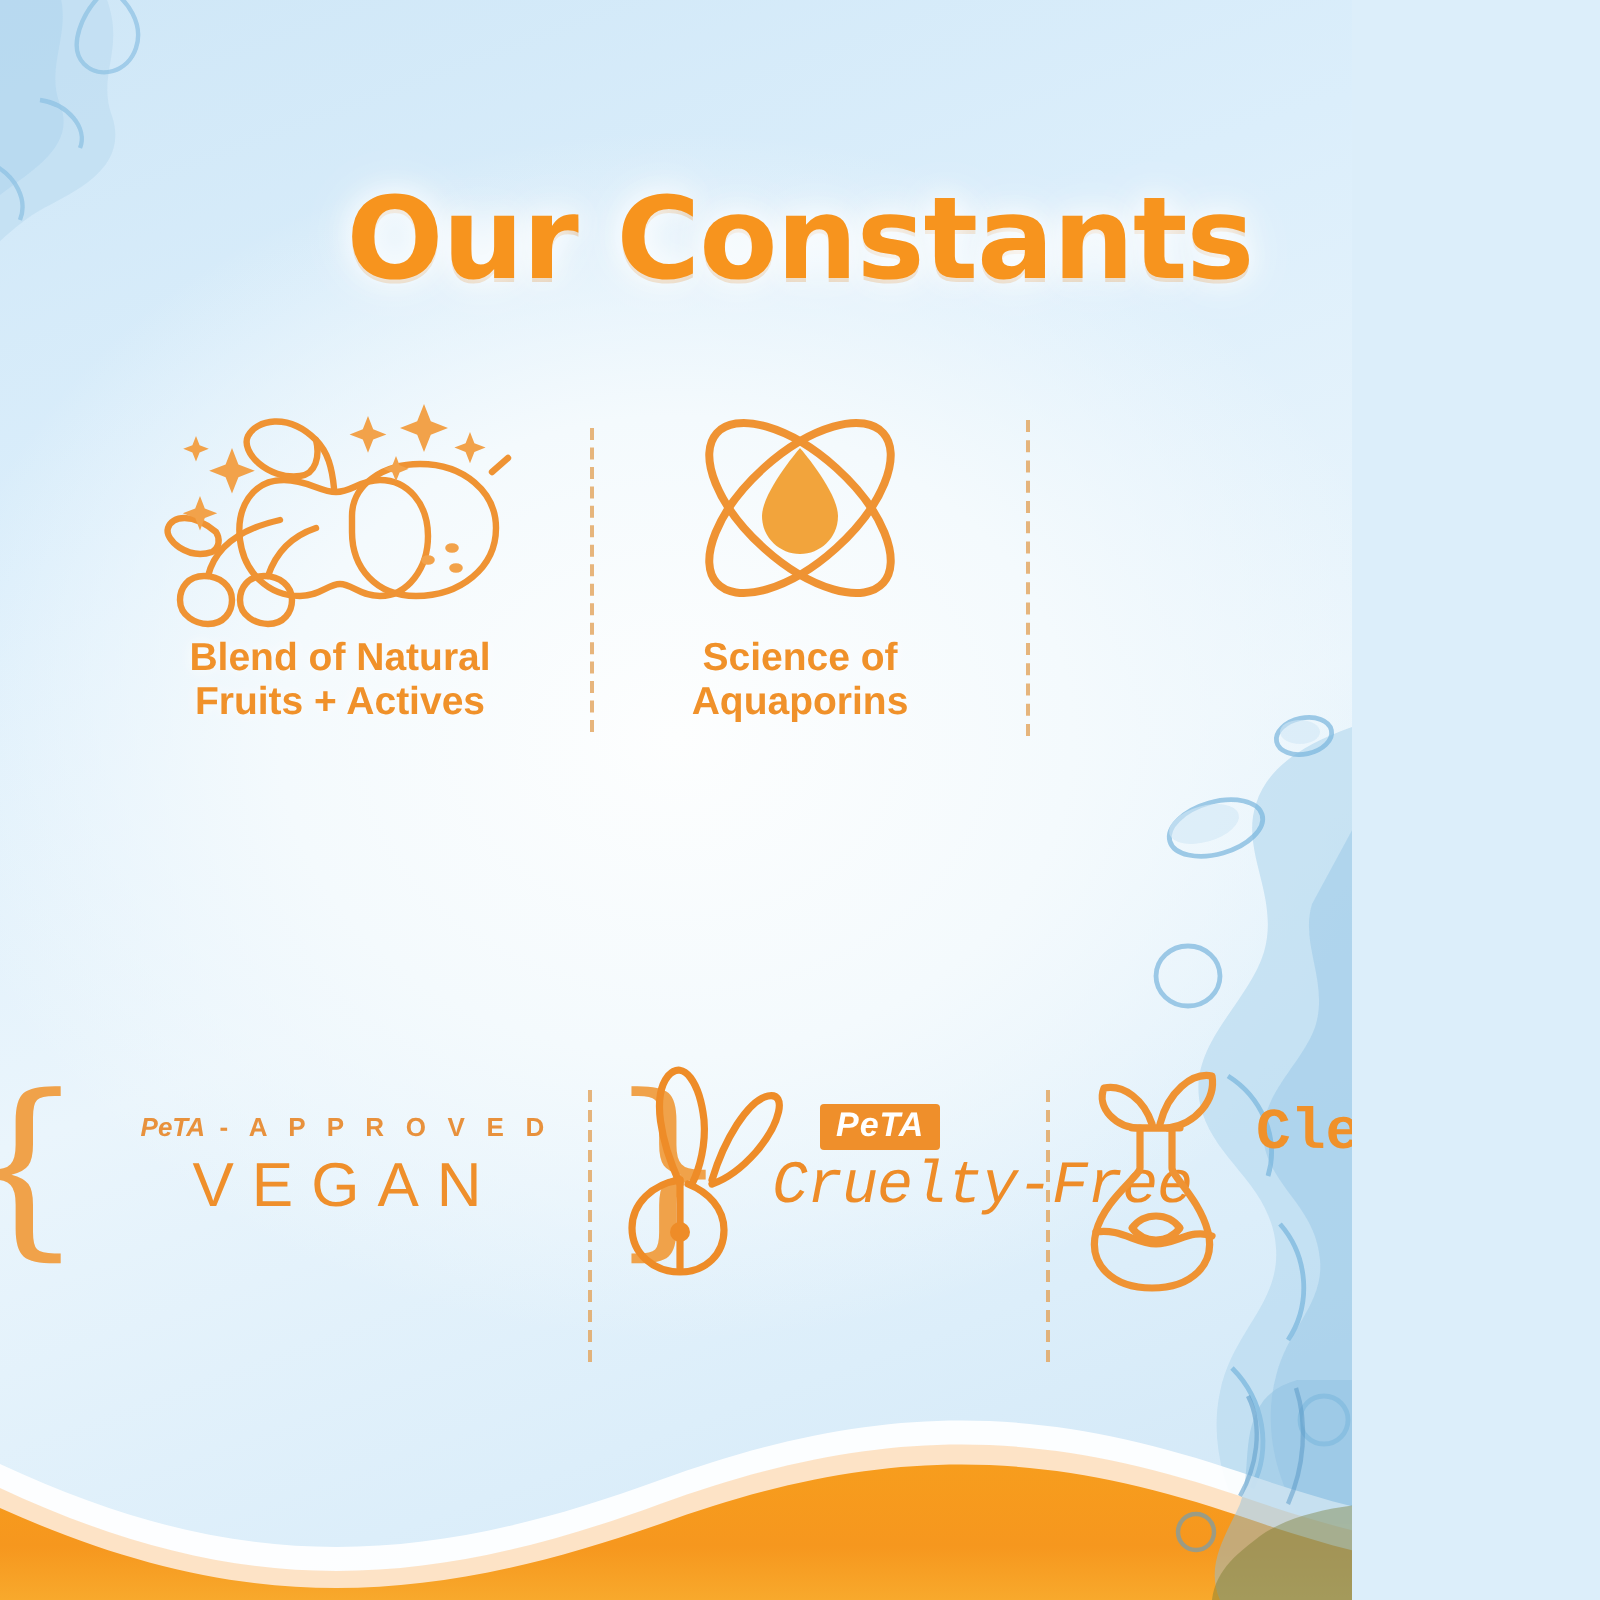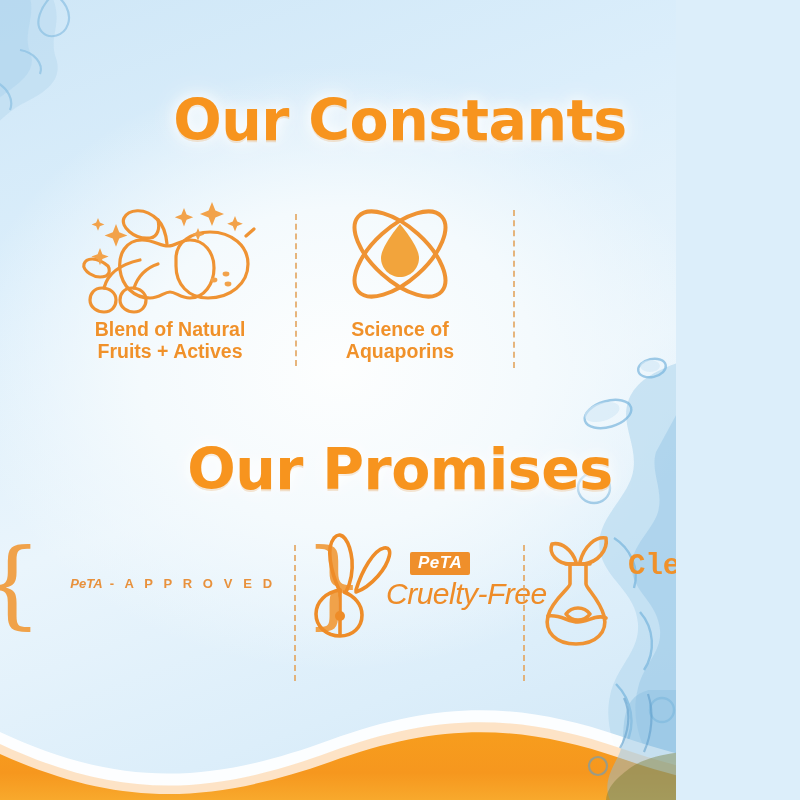--- a/index.html
+++ b/index.html
@@ -84,21 +84,21 @@
   
   #cf-wrap{position:relative;height:120px;}
   #cf-bunny{position:absolute;left:6px;top:2px;}
   #cf-right{position:absolute;left:86px;top:24px;}
   #peta-badge{
     display:inline-block;background:#ef8f2b;color:#fff;
     font-style:italic;font-weight:bold;font-size:17px;letter-spacing:.5px;
     padding:1px 8px 2px;border-radius:2px;margin-left:24px;
   }
   #cf-text{
-    font-family:Liberation Sans, sans-serif;
+    font-family:Liberation Mono, monospace;
     font-style:italic;font-size:30px;color:#ee8c28;margin-top:2px;
     white-space:nowrap;letter-spacing:-.5px;
   }
 
   
   #clean-wrap{position:relative;height:130px;}
   #clean-icon{position:absolute;left:0;top:4px;}
   #clean-right{position:absolute;left:88px;top:24px;}
   #clean-title{font-size:29px;font-weight:bold;color:#f0912a;line-height:1;}
   #clean-list{margin-top:5px;}
@@ -210,29 +210,29 @@
       </div>
       <div class="const-label">Science of
 Aquaporins</div>
     </div>
 
   </div>
 
   <div class="divider" id="div-c-1"></div>
   <div class="divider" id="div-c-2"></div>
 
-  <div class="heading" id="h-promises">Our Promises</div>
 
   <div id="promises-row">
 
     <div class="prom-item" id="prom-0">
       <div id="vegan-badge">
         <span class="brace">{</span>
         <span id="vegan-text">
           <div id="vegan-approved"><span id="peta-word">PeTA</span> <span>- A P P R O V E D</span></div>
+          <div id="vegan-word">VEGAN</div>
         </span>
         <span class="brace">}</span>
       </div>
     </div>
 
     <div class="prom-item" id="prom-1">
       <div id="cf-wrap">
         <svg id="cf-bunny" width="92" height="110" viewBox="0 0 92 110">
           <g fill="none" stroke="#ee8c28" stroke-width="3.6" stroke-linecap="round">
             <path d="M34,62 C24,40 20,18 28,8 C36,-1 44,12 46,30 C47,42 44,54 40,62"></path>

